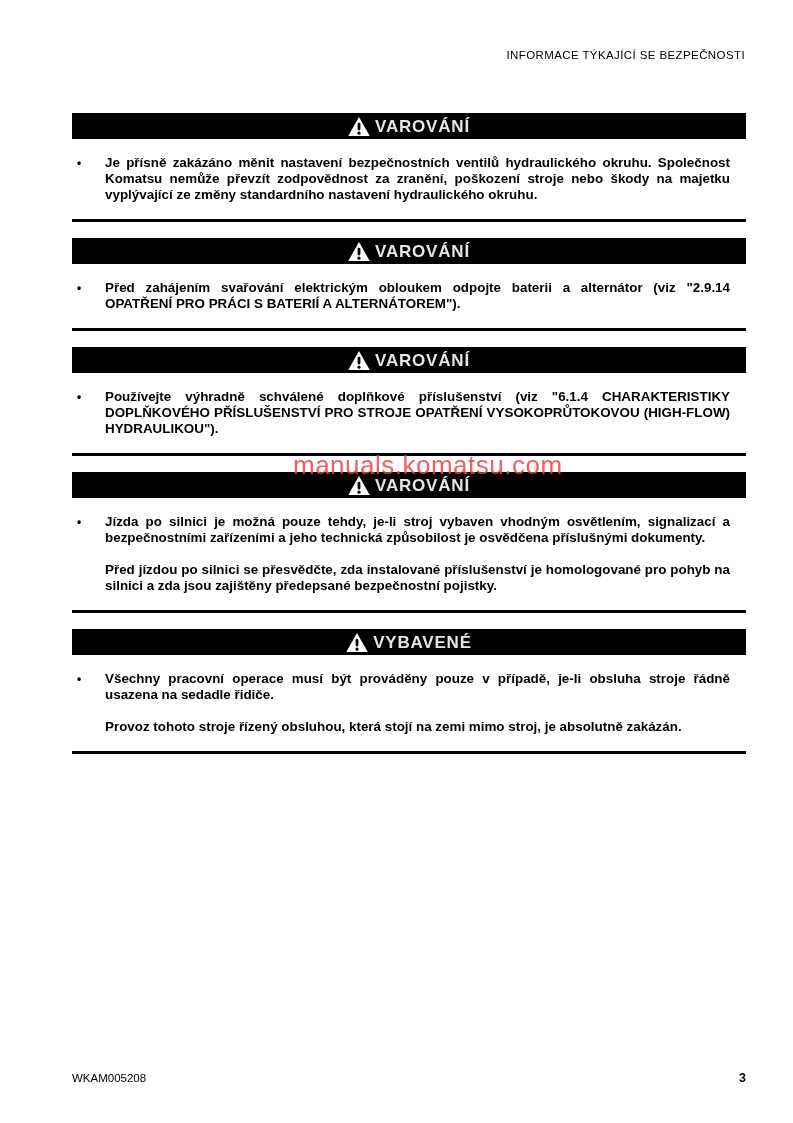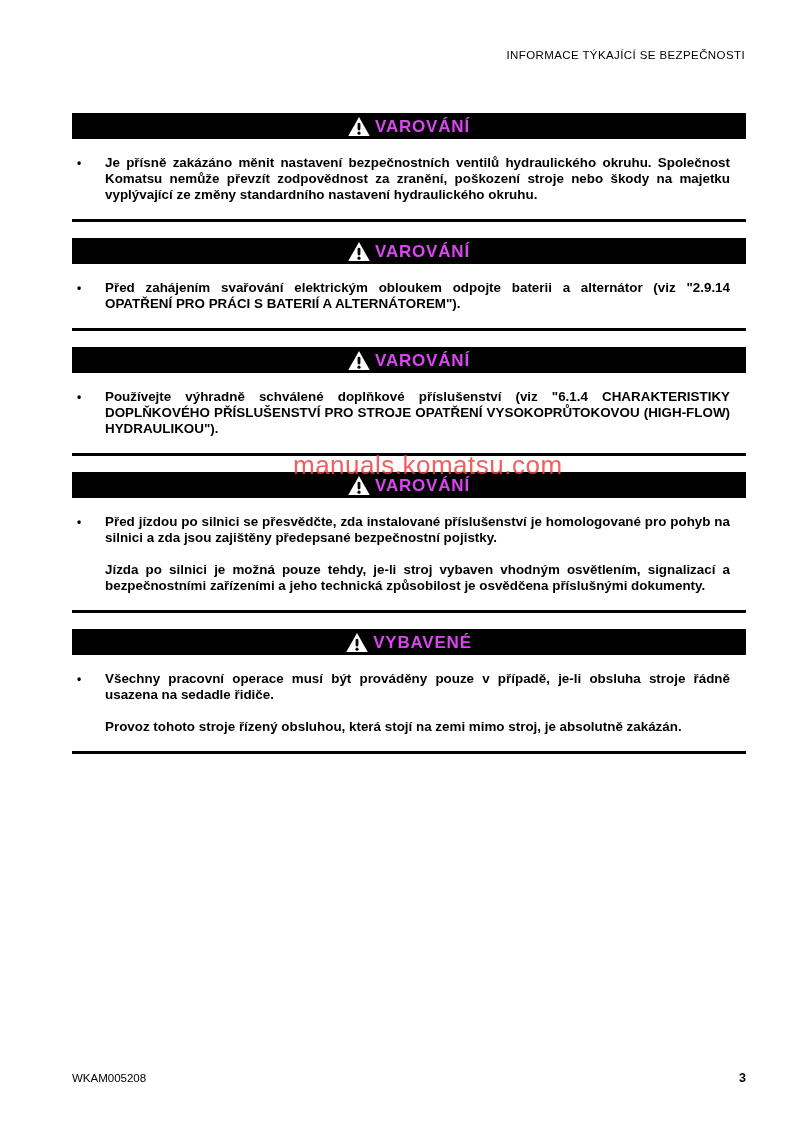--- a/index.html
+++ b/index.html
@@ -26,21 +26,21 @@
   .content {
     position: absolute;
     top: 113px;
     left: 72px;
     width: 674px;
   }
   section.alert { margin: 0 0 16px 0; }
   .banner {
     height: 26px;
     background: #000;
-    color: #d946ef;
+    color: #e5e5e5;
     display: flex;
     align-items: center;
     justify-content: center;
     gap: 5px;
   }
   .banner .tri-icon { display: inline-flex; align-items: center; }
   .banner .banner-label {
     font-size: 17px;
     font-weight: bold;
     letter-spacing: 0.8px;
@@ -163,22 +163,22 @@
           <svg width="22" height="19" viewBox="0 0 26 23" aria-hidden="true">
             <polygon points="13,0 26,23 0,23" fill="#ffffff"></polygon>
             <rect x="11.3" y="7" width="3.4" height="9.2" rx="1.6" fill="#000000"></rect>
             <circle cx="13" cy="19.6" r="1.9" fill="#000000"></circle>
           </svg>
         </span>
         <span class="banner-label">VAROVÁNÍ</span>
       </div>
       <div class="alert-body">
         <span class="bullet">•</span>
+        <p>Jízda po silnici je možná pouze tehdy, je-li stroj vybaven vhodným osvětlením, signalizací a bezpečnostními zařízeními a jeho technická způsobilost je osvědčena příslušnými dokumenty.</p>
         <p>Před jízdou po silnici se přesvědčte, zda instalované příslušenství je homologované pro pohyb na silnici a zda jsou zajištěny předepsané bezpečnostní pojistky.</p>
-        <p>Jízda po silnici je možná pouze tehdy, je-li stroj vybaven vhodným osvětlením, signalizací a bezpečnostními zařízeními a jeho technická způsobilost je osvědčena příslušnými dokumenty.</p>
       </div>
       <div class="rule"></div>
     </section>
 
     <section class="alert">
       <div class="banner">
         <span class="tri-icon">
           <svg width="22" height="19" viewBox="0 0 26 23" aria-hidden="true">
             <polygon points="13,0 26,23 0,23" fill="#ffffff"></polygon>
             <rect x="11.3" y="7" width="3.4" height="9.2" rx="1.6" fill="#000000"></rect>

